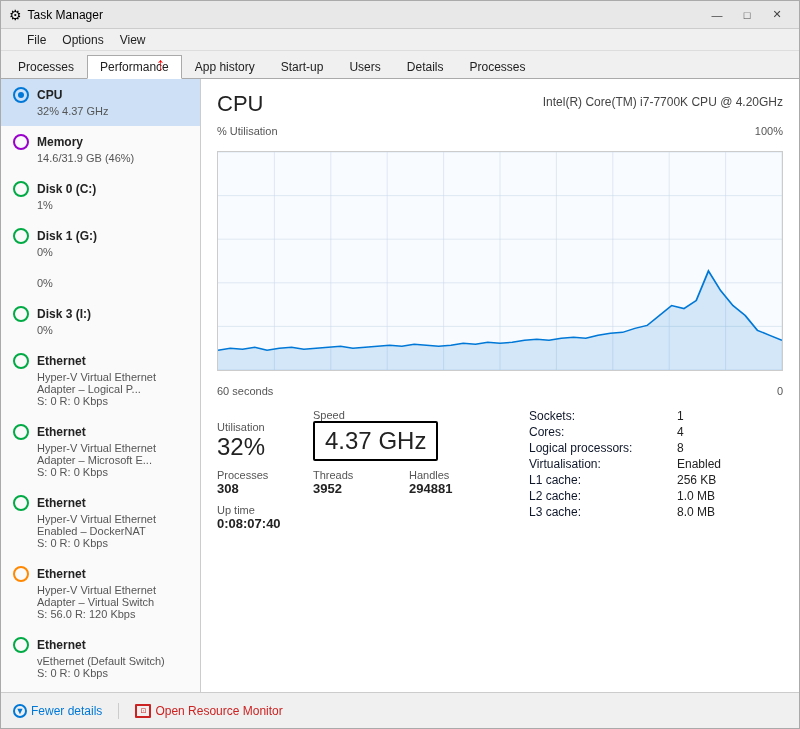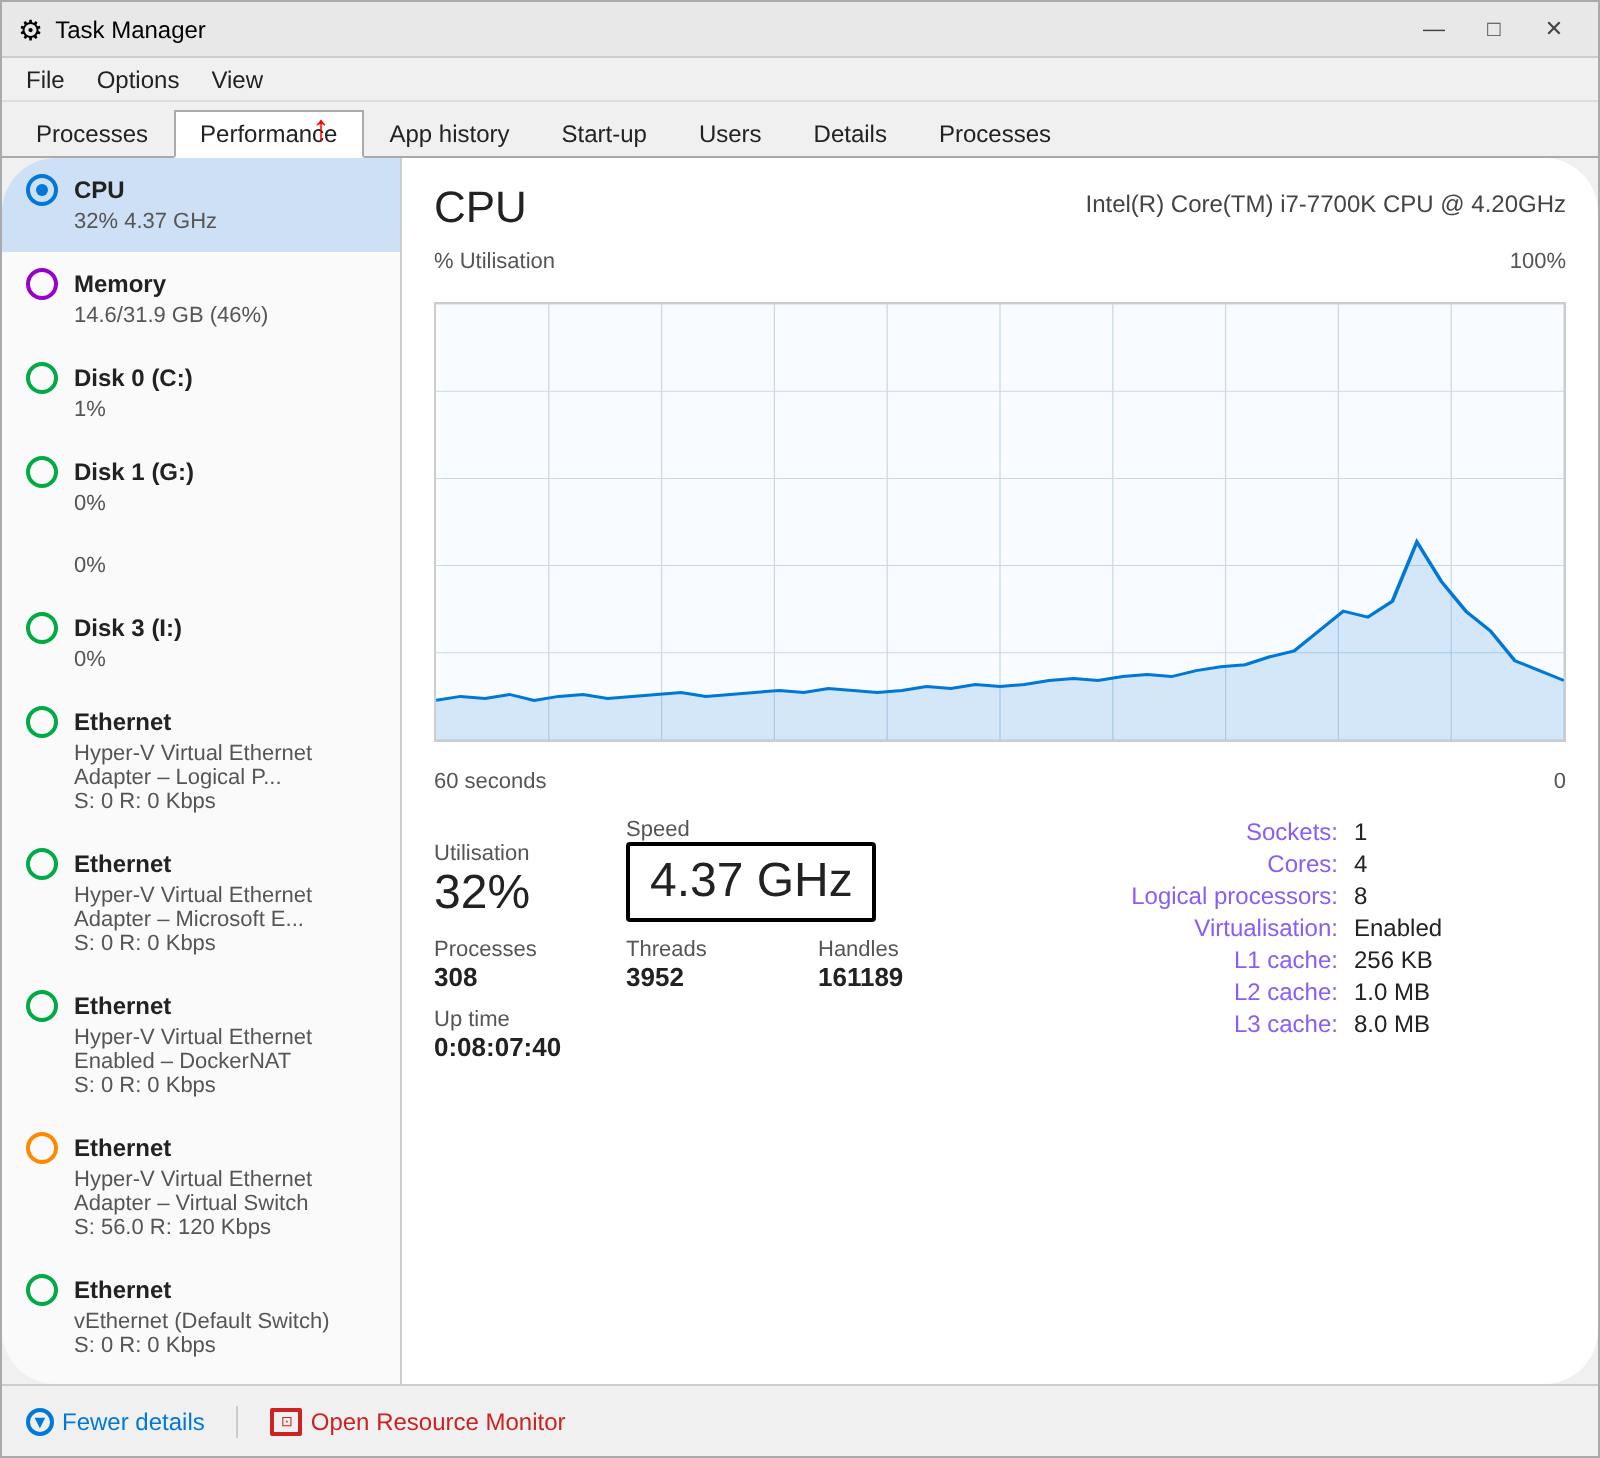--- a/index.html
+++ b/index.html
@@ -52,21 +52,21 @@
       align-items: center;
       justify-content: center;
     }
 
     
     .menu-bar {
       background: #f0f0f0;
       height: 22px;
       display: flex;
       align-items: center;
-      padding: 0 4px;
+      padding: 0 18px;
       border-bottom: 1px solid #ddd;
     }
     .menu-item {
       padding: 2px 8px;
       font-size: 12px;
       cursor: pointer;
       color: #222;
     }
 
     
@@ -95,21 +95,20 @@
       border-bottom: 1px solid white;
       margin-bottom: -1px;
       z-index: 1;
     }
 
     
     .main-content {
       display: flex;
       flex: 1;
       overflow: hidden;
-      border-radius: 27px;
     }
 
     
     .sidebar {
       width: 200px;
       background: #fafafa;
       border-right: 1px solid #ccc;
       overflow-y: auto;
     }
     .sidebar-item {
@@ -256,21 +255,21 @@
       display: inline-block;
     }
 
     .info-grid {
       display: grid;
       grid-template-columns: 140px auto;
       gap: 2px 8px;
       font-size: 12px;
       margin-left: 20px;
     }
-    .info-label { color: #8b5cf6; text-align: right; }
+    .info-label { color: #0f172a; }
     .info-value { color: #222; font-weight: 500; }
 
     .lower-row {
       display: flex;
       gap: 16px;
       margin-top: 4px;
     }
     .lower-left {
       display: flex;
       flex-direction: column;
@@ -525,21 +524,21 @@
             <div class="stat-block">
               <span class="stat-label">Processes</span>
               <span class="stat-value">308</span>
             </div>
             <div class="stat-block">
               <span class="stat-label">Threads</span>
               <span class="stat-value">3952</span>
             </div>
             <div class="stat-block">
               <span class="stat-label">Handles</span>
-              <span class="stat-value">161189</span>
+              <span class="stat-value">294881</span>
             </div>
           </div>
 
           <div class="stat-block">
             <span class="stat-label">Up time</span>
             <span class="stat-value">0:08:07:40</span>
           </div>
         </div>
 
         <div style="flex:1;">

